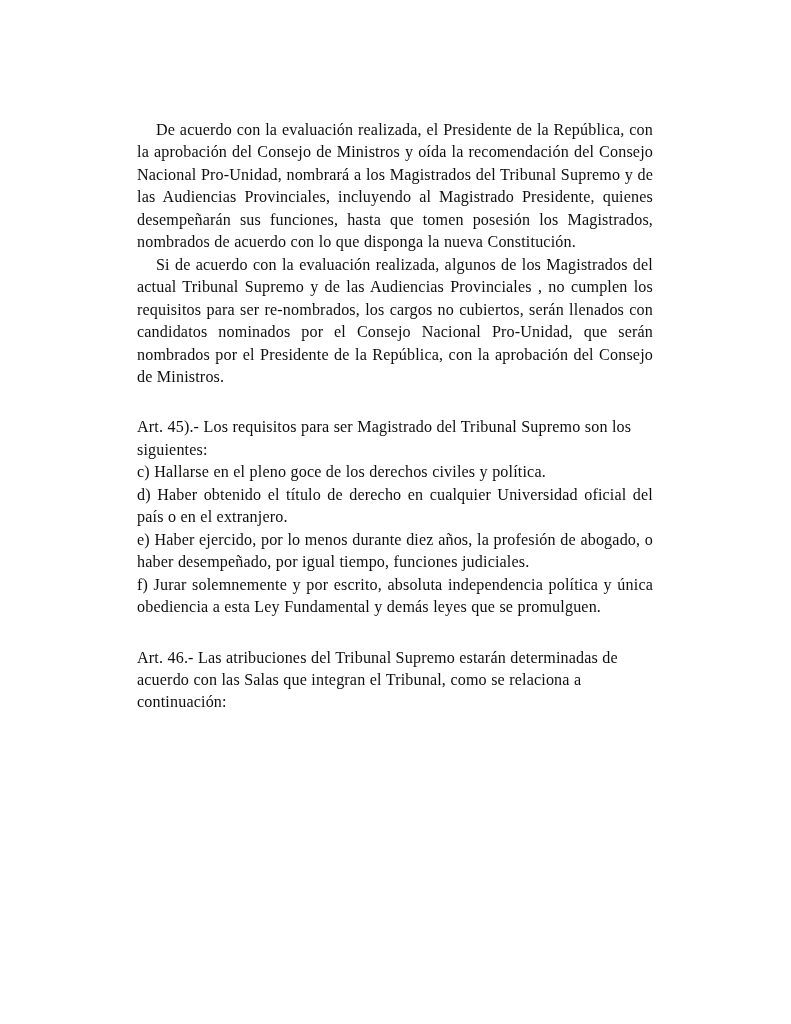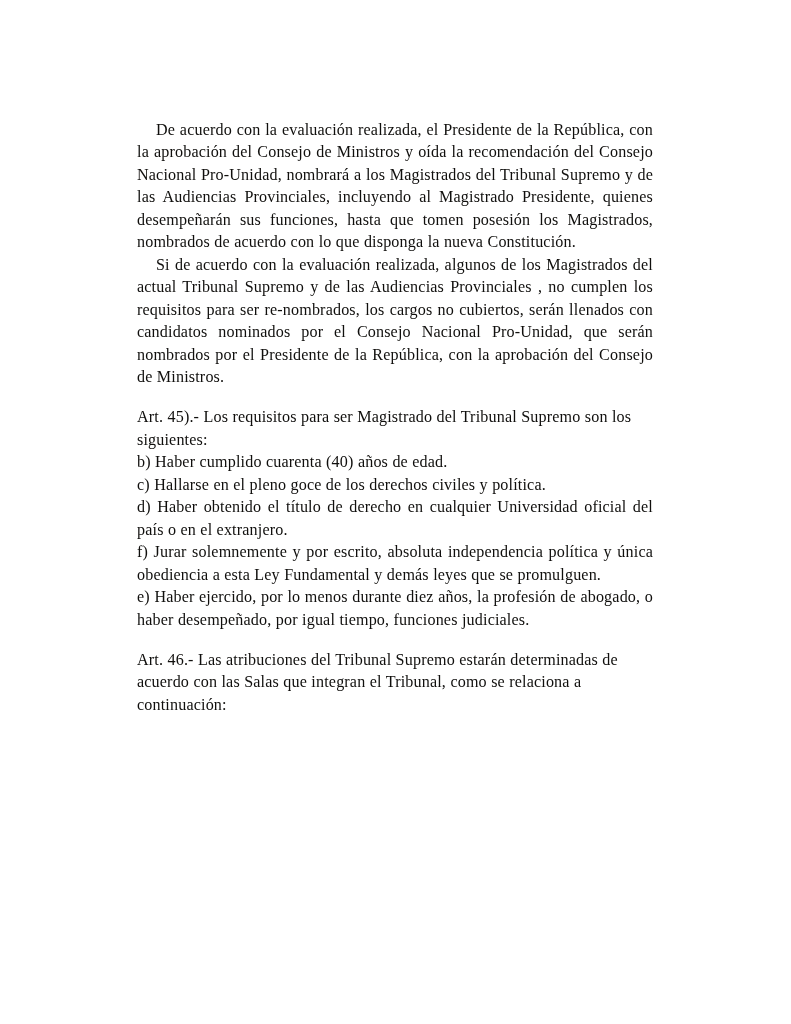--- a/index.html
+++ b/index.html
@@ -36,21 +36,21 @@
     word-spacing: 0.01em;
   }
   p.indent {
     text-indent: 19px;
   }
   p.flush {
     text-align: left;
   }
   
   p.gap-before {
-    margin-top: 18px;
+    margin-top: 28px;
   }
   .page-number {
     position: absolute;
     left: 0;
     right: 0;
     top: 952px;
     font-family: "Liberation Serif", "DejaVu Serif", serif;
     font-size: 15px;
     color: #24211e;
   }
@@ -62,29 +62,28 @@
 
   <div class="text-column">
 
     <p class="indent">De acuerdo con la evaluación realizada, el Presidente de la República, con la aprobación del Consejo de Ministros y oída la recomendación del Consejo Nacional Pro-Unidad, nombrará a los Magistrados del Tribunal Supremo y de las Audiencias Provinciales, incluyendo al Magistrado Presidente, quienes desempeñarán sus funciones, hasta que tomen posesión los Magistrados, nombrados de acuerdo con lo que disponga la nueva Constitución.</p>
 
     <p class="indent">Si de acuerdo con la evaluación realizada, algunos de los Magistrados del actual Tribunal Supremo y de las Audiencias Provinciales , no cumplen los requisitos para ser re-nombrados, los cargos no cubiertos, serán llenados con candidatos nominados por el Consejo Nacional Pro-Unidad, que serán nombrados por el Presidente de la República, con la aprobación del Consejo de Ministros.</p>
 
     <p class="flush gap-before">Art. 45).-  Los requisitos para ser Magistrado del Tribunal Supremo son los siguientes:</p>
 
 
-    <p class="flush">b) Haber cumplido cuarenta (40) años de edad.</p>
 
     <p class="flush">c) Hallarse en el pleno goce de los derechos civiles y política.</p>
 
     <p>d) Haber obtenido el título de derecho en cualquier Universidad oficial del país o en el extranjero.</p>
 
+    <p>e) Haber ejercido, por lo menos durante diez años, la profesión de abogado, o haber desempeñado, por igual tiempo, funciones judiciales.</p>
+
     <p>f) Jurar solemnemente y por escrito, absoluta independencia política y única obediencia a esta Ley Fundamental y demás leyes que se promulguen.</p>
-
-    <p>e) Haber ejercido, por lo menos durante diez años, la profesión de abogado, o haber desempeñado, por igual tiempo, funciones judiciales.</p>
 
 
     <p class="flush gap-before">Art. 46.- Las atribuciones del Tribunal Supremo estarán determinadas de acuerdo con las Salas que integran el Tribunal, como se relaciona a continuación:</p>
 
   </div>
 
   <div class="page-number">15</div>
 
 </div>
 

